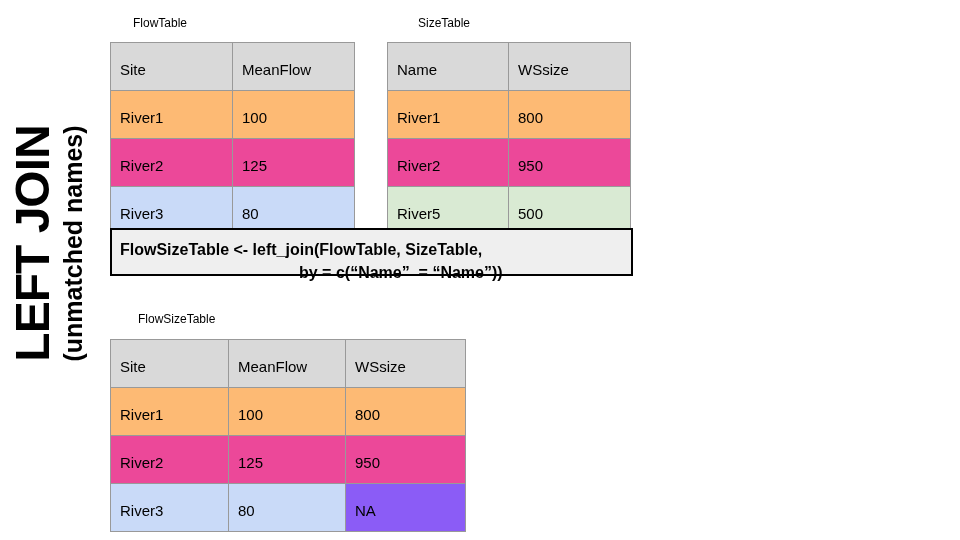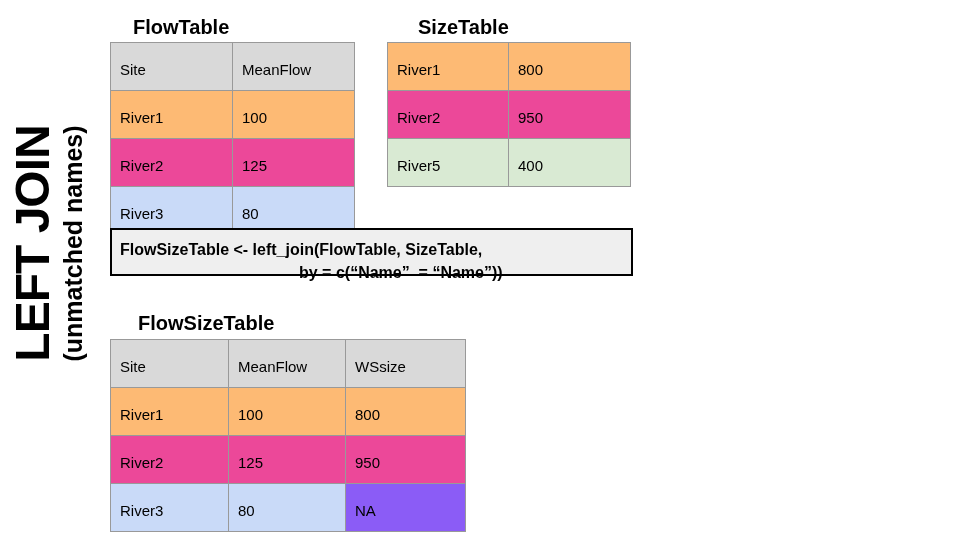--- a/index.html
+++ b/index.html
@@ -14,21 +14,21 @@
     position: absolute; left: -78px; top: 196px;
     width: 250px; height: 95px;
     transform: rotate(-90deg);
     display: flex; flex-direction: column;
     align-items: center; justify-content: center;
     text-align: center;
   }
   .side-title { font-size: 48px; font-weight: bold; letter-spacing: -1px; line-height: 50px; white-space: nowrap; }
   .side-sub   { font-size: 25px; font-weight: bold; line-height: 30px; white-space: nowrap; }
 
-  .tbl-title { position: absolute; font-size: 20px; font-weight: bold; white-space: nowrap; }
+  .tbl-title { position: absolute; font-size: 12px; font-weight: normal; white-space: nowrap; }
 
   table.tbl {
     position: absolute;
     border-collapse: collapse;
     table-layout: fixed;
     font-size: 15px;
   }
   table.tbl th, table.tbl td {
     border: 1px solid #999999;
     font-weight: normal;
@@ -97,31 +97,35 @@
   </tbody>
     </table>
 
   <div class="tbl-title" style="left:418px; top:16px;">SizeTable</div>
   <table class="tbl tbl2" style="left:387px; top:42px; width:243px;">
     <colgroup>
         <col style="width:121px">
         <col style="width:122px">
       </colgroup>
     <tbody>
+        <tr>
+      <th class="bg-hdr">Name</th>
+      <th class="bg-hdr">WSsize</th>
+    </tr>
     <tr>
       <td class="bg-pink">River1</td>
       <td class="bg-pink">800</td>
     </tr>
     <tr>
       <td class="bg-orange">River2</td>
       <td class="bg-orange">950</td>
     </tr>
     <tr>
       <td class="bg-green">River5</td>
-      <td class="bg-green">400</td>
+      <td class="bg-green">500</td>
     </tr>
   </tbody>
     </table>
 
   <div class="code-box">
     <div class="code-line">FlowSizeTable &lt;- left_join(FlowTable, SizeTable,</div>
     <div class="code-line code-line2">by = c(“Name”  = “Name”))</div>
   </div>
 
   <div class="tbl-title" style="left:138px; top:312px;">FlowSizeTable</div>

